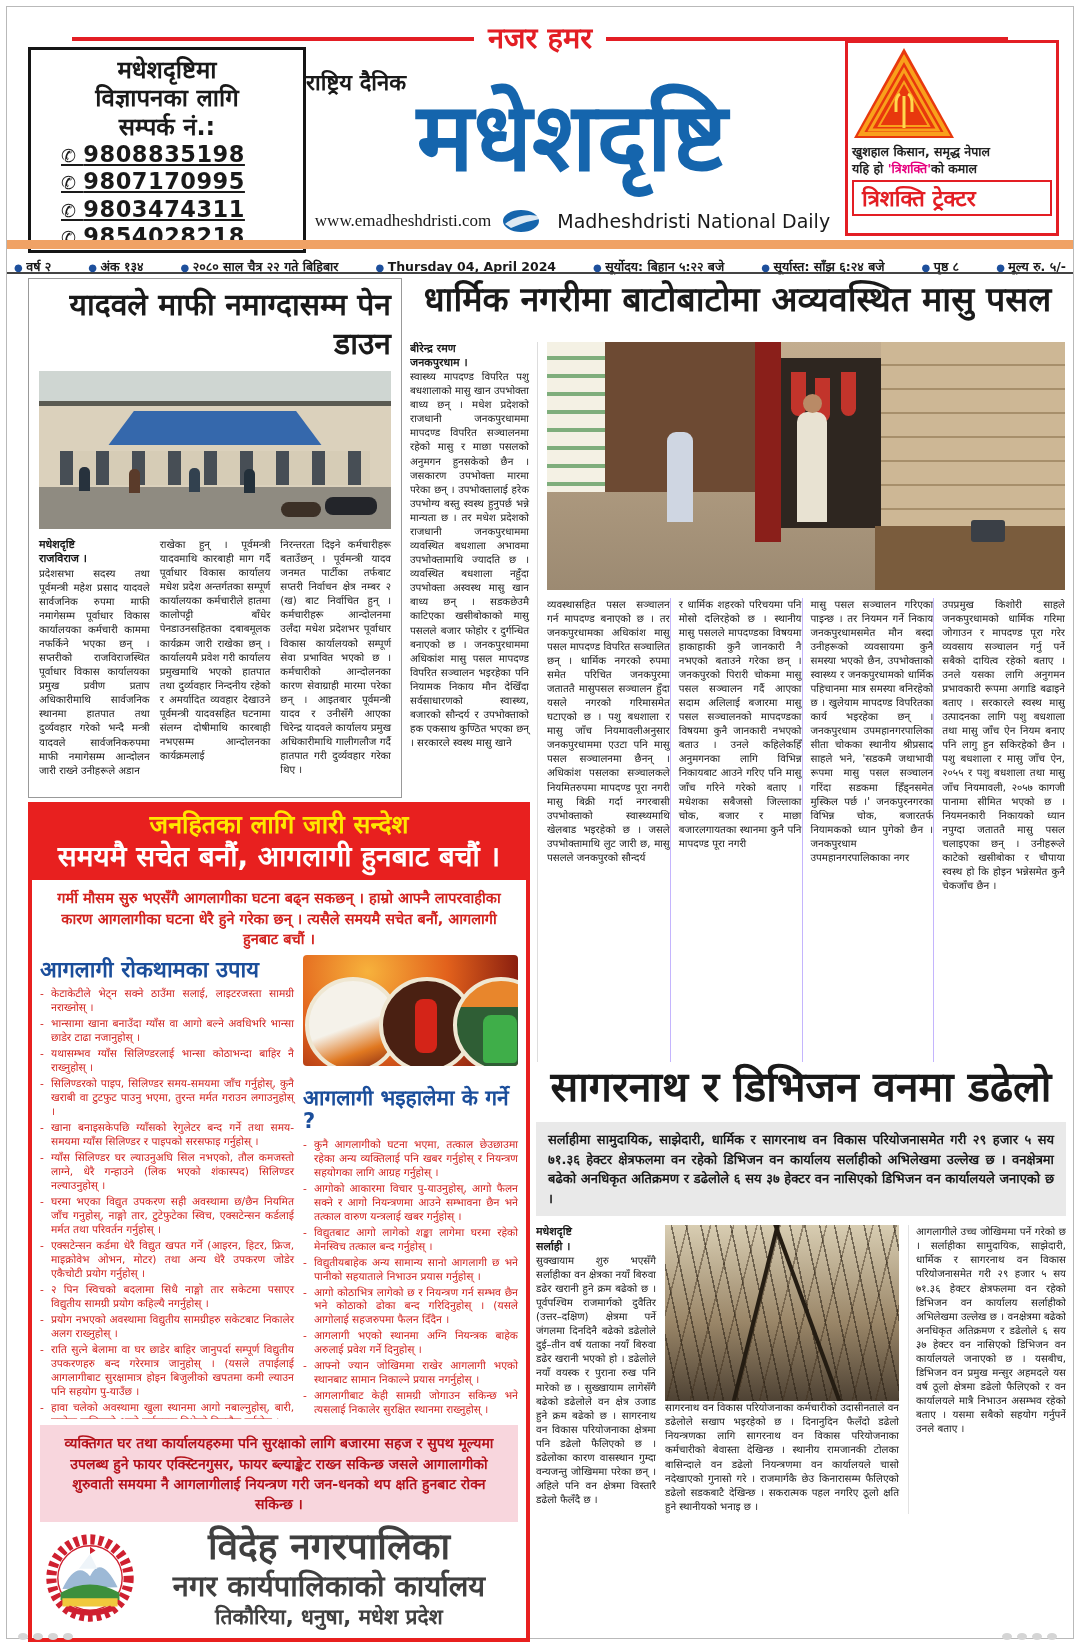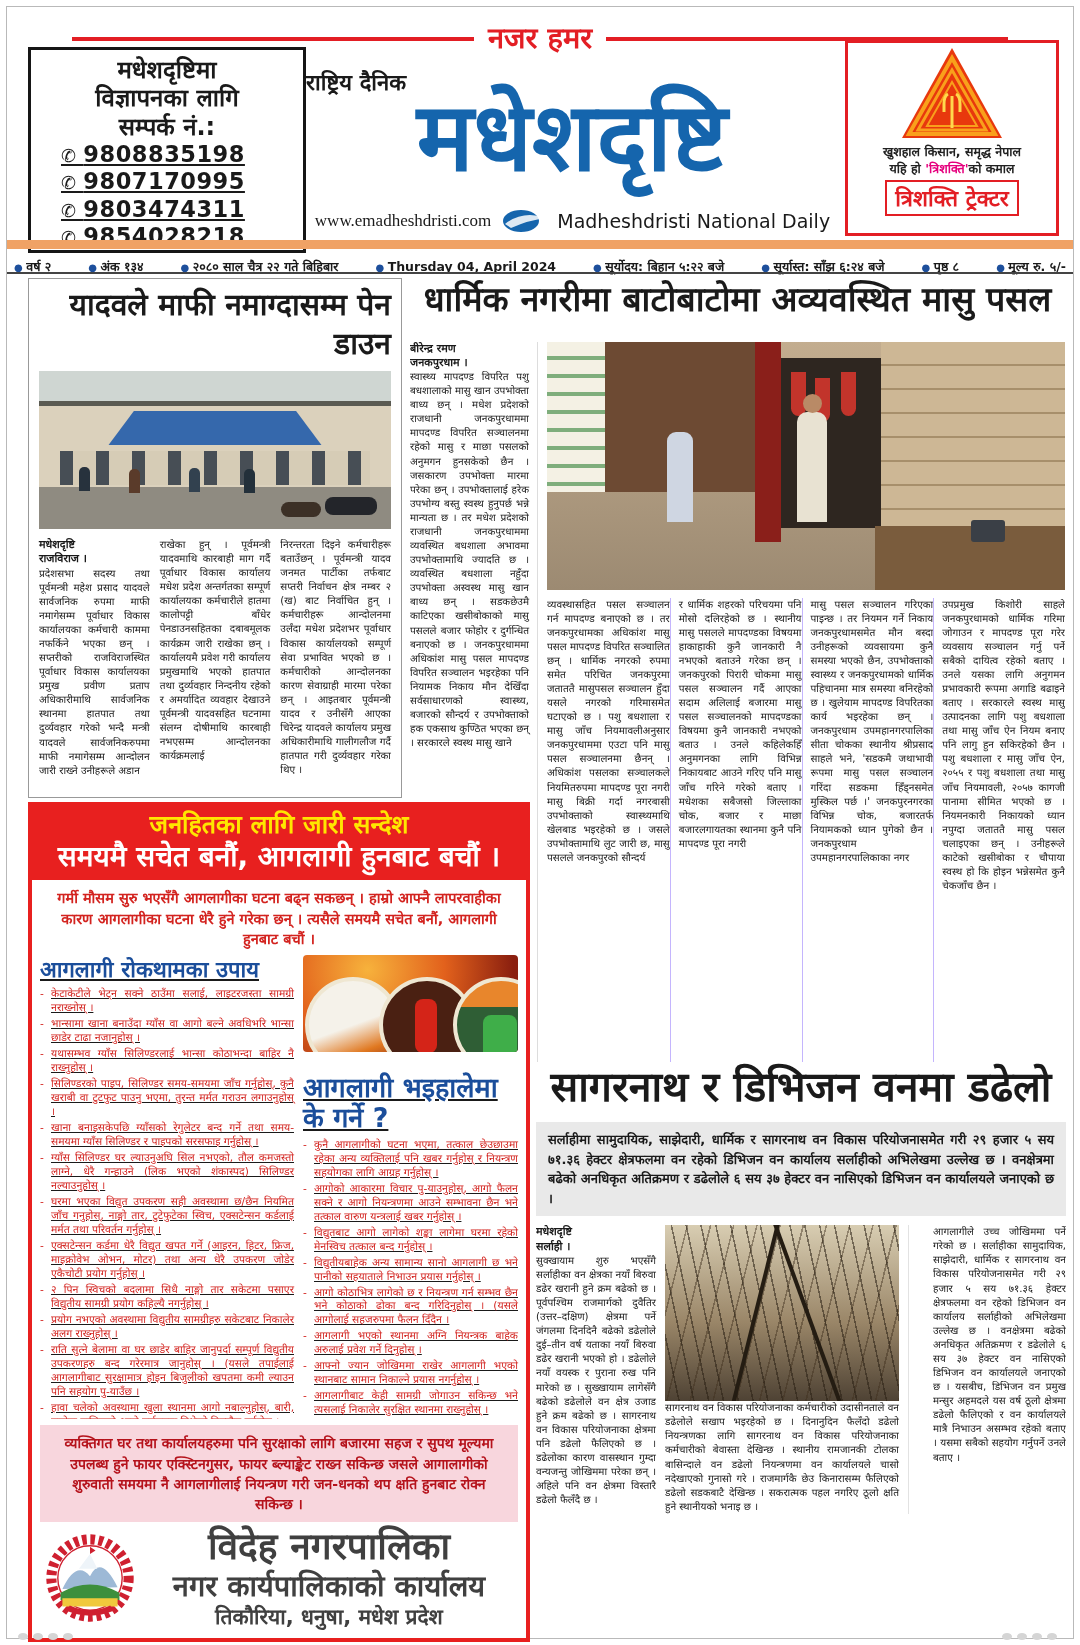--- a/index.html
+++ b/index.html
@@ -23,21 +23,21 @@
   .mh-daily{position:absolute;left:306px;top:66px;font-weight:bold;font-size:22px;}
   .mh-title{position:absolute;left:298px;top:78px;width:548px;text-align:center;color:#1565ad;
             font-weight:bold;font-size:95px;line-height:1.25;white-space:nowrap;}
   .mh-bottom{position:absolute;left:300px;top:208px;width:545px;display:flex;align-items:center;justify-content:center;gap:10px;}
   .mh-web{font-family:"Liberation Serif",serif;font-size:17px;}
   .mh-sub{font-size:19px;}
   .mh-mark{width:46px;height:26px;}
 
   
   .tsk-box{position:absolute;left:845px;top:40px;width:214px;height:196px;border:3px solid #e31e24;
-           display:flex;flex-direction:column;align-items:center;padding:3px 4px;box-sizing:border-box;}
+           display:flex;flex-direction:column;padding:3px 4px;box-sizing:border-box;}
   .tsk-l1{font-weight:bold;font-size:12.5px;color:#222;margin-top:1px;white-space:nowrap;}
   .tsk-l2{font-weight:bold;font-size:12.5px;color:#222;white-space:nowrap;}
   .tsk-l2 .brand{color:#e6007e;}
   .tsk-name{border:2px solid #e31e24;color:#e31e24;font-weight:bold;font-size:22px;
             padding:0 8px 2px;margin-top:3px;white-space:nowrap;}
 
   
   .orange-band{position:absolute;left:7px;right:7px;top:240px;height:9px;background:#f0a265;}
   .datebar{position:absolute;left:14px;right:14px;top:256px;height:20px;display:flex;align-items:center;
            justify-content:space-between;}
@@ -89,21 +89,21 @@
   .a2-col{flex:1;font-size:10.2px;line-height:1.38;text-align:justify;border-left:1px solid #c4b5fd;padding-left:8px;}
   .a2-col:first-child{border-left:none;padding-left:0;}
 
   
   .fa{position:absolute;left:28px;top:802px;width:502px;height:840px;border:4px solid #e8201f;
       box-sizing:border-box;display:flex;flex-direction:column;background:#fff;}
   .fa-banner{background:#e8201f;text-align:center;padding:5px 4px 7px;}
   .fa-b1{color:#ffe600;font-weight:bold;font-size:25px;line-height:1.15;}
   .fa-b2{color:#ffffff;font-weight:bold;font-size:28px;line-height:1.2;}
   .fa-intro{color:#d3231f;font-weight:bold;font-size:14.5px;text-align:center;line-height:1.4;padding:8px 10px 4px;}
-  .fa-main{display:flex;gap:9px;padding:2px 8px 0;flex:1;overflow:hidden;text-decoration:underline;}
+  .fa-main{display:flex;gap:9px;padding:2px 8px 0;flex:1;overflow:hidden;}
   .fa-left{width:254px;}
   .fa-h{color:#1b4e9b;font-weight:bold;font-size:22px;line-height:1.1;margin:3px 0 5px;}
   .fa-item{position:relative;color:#d3231f;font-size:10.6px;line-height:1.32;text-align:justify;
            padding-left:11px;margin-bottom:2px;}
   .fa-item::before{content:"-";position:absolute;left:0;top:0;}
   .fa-right{flex:1;display:flex;flex-direction:column;}
   .collage{position:relative;height:150px;border-radius:4px;overflow:hidden;
            background:radial-gradient(circle at 30% 15%,#f7b23c,#e2611c 45%,#8a1f0f 85%);}
   .cg-circ{position:absolute;top:22px;width:88px;height:88px;border-radius:50%;border:4px solid #efe7d2;overflow:hidden;}
   .cg1{left:2px;background:linear-gradient(160deg,#f5f2ea 0 50%,#e07820 75%,#7c1d10);}
@@ -128,21 +128,21 @@
   .a3-body{display:flex;gap:9px;margin-top:9px;}
   .a3-col1{width:120px;font-size:10.2px;line-height:1.38;text-align:justify;}
   .a3-mid{width:234px;display:flex;flex-direction:column;}
   .photo3{position:relative;height:176px;overflow:hidden;
           background:linear-gradient(#d8cdb2,#9a8668 55%,#4e4234);}
   .p3-twigs{position:absolute;inset:0;background:
             repeating-linear-gradient(78deg,transparent 0 13px,rgba(40,30,18,.55) 13px 14.5px),
             repeating-linear-gradient(104deg,transparent 0 21px,rgba(62,46,28,.45) 21px 22.5px);}
   .p3-branch{position:absolute;width:4px;height:190px;background:#241c12;}
   .a3-midtext{font-size:10.2px;line-height:1.38;text-align:justify;margin-top:0;}
-  .a3-col3{flex:1;font-size:10.2px;line-height:1.38;text-align:justify;border-left:1px solid #e2e2e2;padding-left:24px;}
+  .a3-col3{flex:1;font-size:10.2px;line-height:1.38;text-align:justify;border-left:1px solid #e2e2e2;padding-left:7px;}
 
   .bind-dots{position:absolute;bottom:4px;width:60px;height:8px;display:flex;gap:5px;}
   .bind-dots i{width:10px;height:7px;border-radius:50%;background:#d5d5d5;}
 </style>
 </head>
 <body>
 
 <div id="page">
   <div class="frame"></div>
 
@@ -297,21 +297,21 @@
       <div class="fa-right">
         <div class="collage">
           <div class="cg-circ cg1"></div>
           <div class="cg-circ cg2">
               <div class="ext"></div>
             </div>
           <div class="cg-circ cg3">
               <div class="cyl"></div>
             </div>
         </div>
-        <div class="fa-h" style="font-size:27px;margin-top:21px;">आगलागी भइहालेमा के गर्ने ?</div>
+        <div class="fa-h" style="font-size:21px;margin-top:21px;">आगलागी भइहालेमा के गर्ने ?</div>
         <div>
 
         <div class="fa-item">कुनै आगलागीको घटना भएमा, तत्काल छेउछाउमा रहेका अन्य व्यक्तिलाई पनि खबर गर्नुहोस् र नियन्त्रण सहयोगका लागि आग्रह गर्नुहोस् ।</div>
             <div class="fa-item">आगोको आकारमा विचार पु-याउनुहोस्, आगो फैलन सक्ने र आगो नियन्त्रणमा आउने सम्भावना छैन भने तत्काल वारुण यन्त्रलाई खबर गर्नुहोस् ।</div>
             <div class="fa-item">विद्युतबाट आगो लागेको शङ्का लागेमा घरमा रहेको मेनस्विच तत्काल बन्द गर्नुहोस् ।</div>
             <div class="fa-item">विद्युतीयबाहेक अन्य सामान्य सानो आगलागी छ भने पानीको सहयाताले निभाउन प्रयास गर्नुहोस् ।</div>
             <div class="fa-item">आगो कोठाभित्र लागेको छ र नियन्त्रण गर्न सम्भव छैन भने कोठाको ढोका बन्द गरिदिनुहोस् । (यसले आगोलाई सहजरुपमा फैलन दिँदैन ।</div>
             <div class="fa-item">आगलागी भएको स्थानमा अग्नि नियन्त्रक बाहेक अरुलाई प्रवेश गर्ने दिनुहोस् ।</div>
             <div class="fa-item">आफ्नो ज्यान जोखिममा राखेर आगलागी भएको स्थानबाट सामान निकाल्ने प्रयास नगर्नुहोस् ।</div>
             <div class="fa-item">आगलागीबाट केही सामग्री जोगाउन सकिन्छ भने त्यसलाई निकालेर सुरक्षित स्थानमा राख्नुहोस् ।</div>

